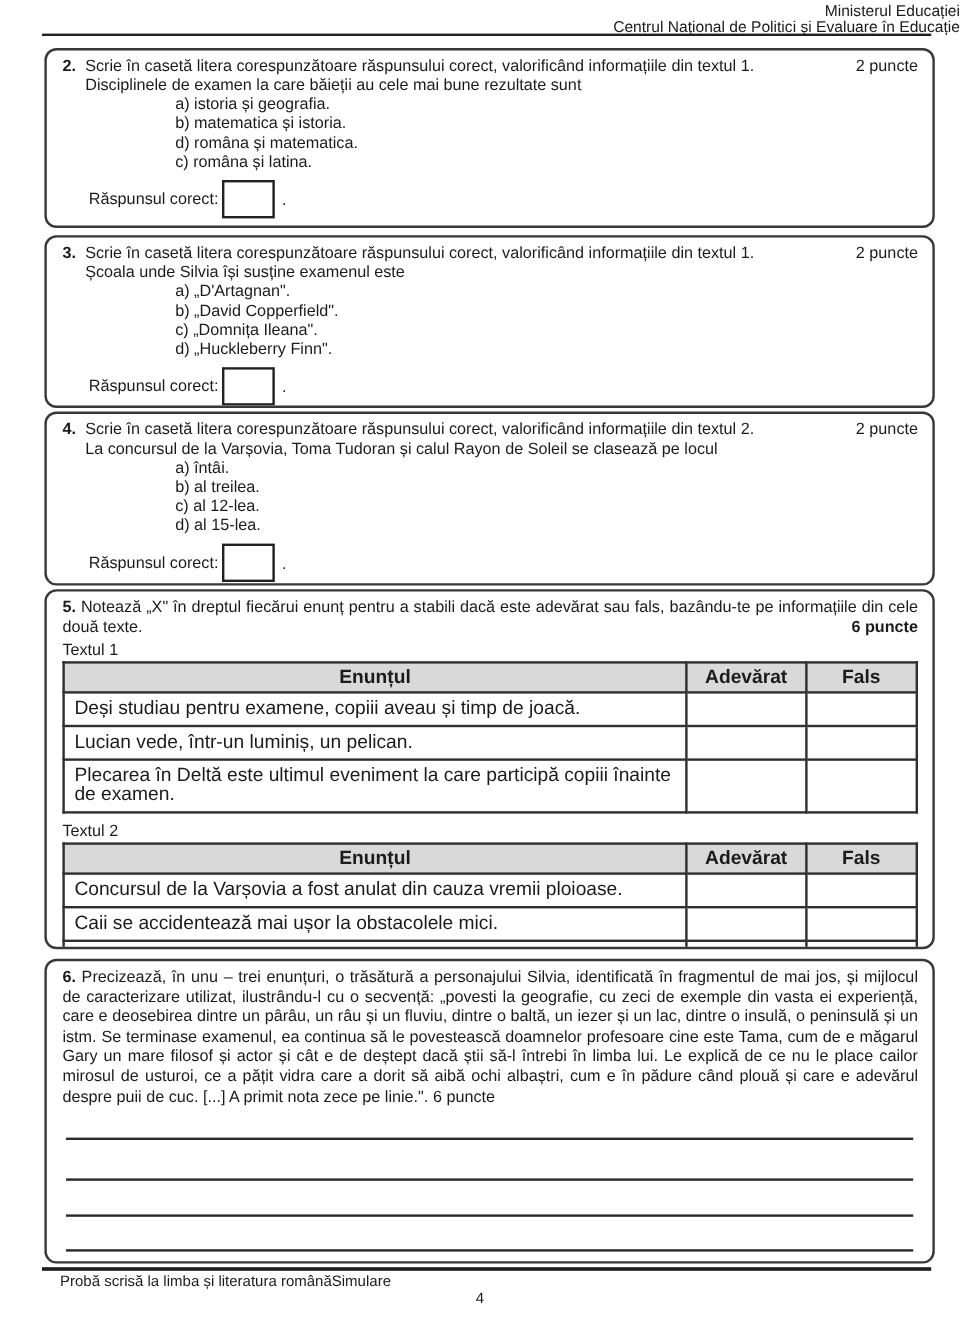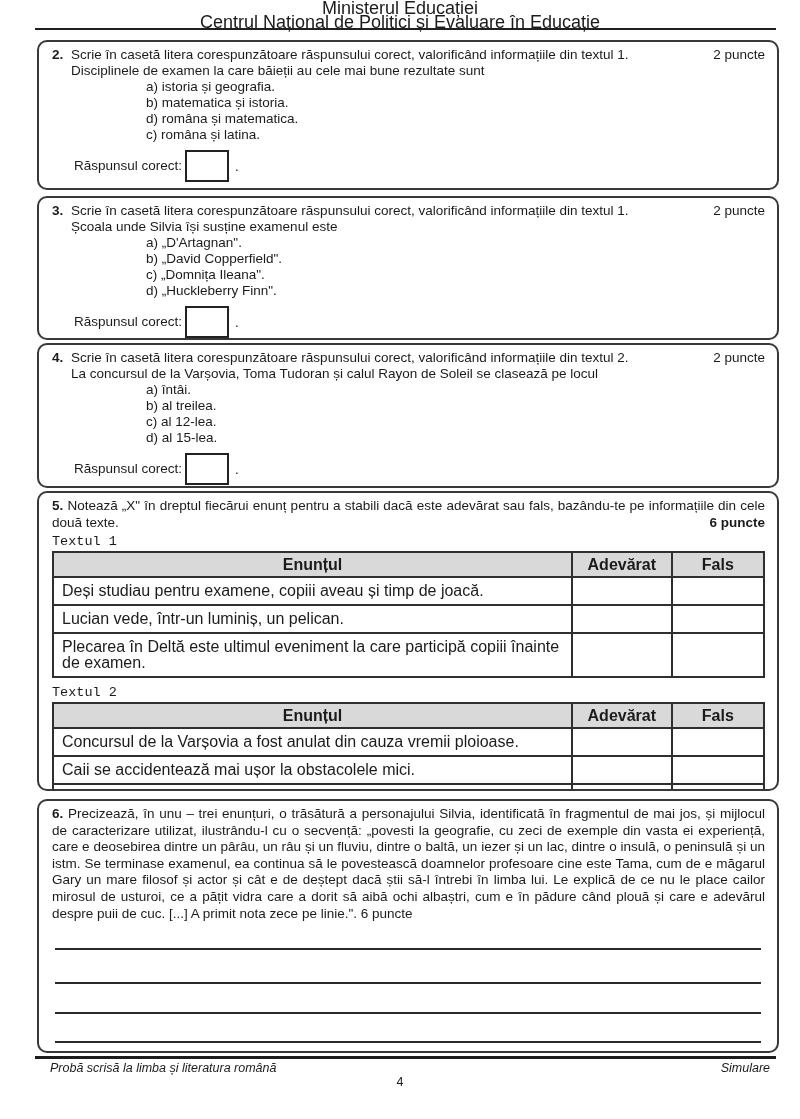--- a/index.html
+++ b/index.html
@@ -1,22 +1,22 @@
 <!DOCTYPE html>
 <html><head>
 <meta charset="utf-8">
 <style>
   html,body { margin:0; padding:0; background:#ffffff; }
   .page {
     position:relative; width:800px; height:1119px; background:#ffffff;
     font-family:"Liberation Sans", sans-serif; color:#1b1b1b; overflow:hidden;
   }
   
-  .hdr { position:absolute; top:2px; left:0; width:100%; text-align:center;
-         font-size:18px; line-height:13.5px; }
+  .hdr { position:absolute; top:2px; left:0; width:100%; text-align:right;
+         font-size:13px; line-height:13.5px; }
   .hdr-rule { position:absolute; top:28px; left:35px; width:741px; height:2px; background:#1f1f1f; }
 
   
   .qbox {
     position:absolute; left:37px; width:742px; box-sizing:border-box;
     border:2px solid #383838; border-radius:10px; background:#fff;
     padding:5px 12px 0 13px; font-size:13.5px; overflow:hidden;
   }
   #q2 { top:40px;  height:150px; }
   #q3 { top:196px; height:144px; }
@@ -34,38 +34,38 @@
   .option { height:16px; }
 
   .answer-row { margin-left:22px; margin-top:7px; display:flex; align-items:center; }
   .answer-label { line-height:16px;text-align:center; }
   .answer-box { width:40px; height:28px; border:2px solid #222; margin-left:3px; flex:none; }
   .answer-suffix { margin-left:6px; }
 
   
   .jpara { position:relative; text-align:justify; line-height:16.5px; }
   .jpara .points-abs { position:absolute; right:0; bottom:0; font-weight:bold; background:#fff; padding-left:10px; }
-  .tlabel { margin-top:2px; line-height:17px;font-family:Liberation Mono, monospace; }
+  .tlabel { margin-top:2px; line-height:17px; }
   table.tf { width:100%; border-collapse:collapse; table-layout:fixed; margin-top:1px; }
   table.tf th, table.tf td { border:2px solid #2f2f2f; font-size:16px; }
   table.tf th { background:#d9d9d9; font-weight:bold; height:21px; padding:1px 4px; }
   table.tf td { padding:5px 8px; line-height:16px; }
   table.tf td.mark { padding:0; }
   .col-st { width:73%; } .col-tr { width:14%; } .col-fa { width:13%; }
   #q5 .gap { height:4px; }
 
   
   .q6-para { position:relative; text-align:justify; line-height:16.6px; }
   .qnum-inline { font-weight:bold; }
   .ans-line { position:absolute; left:16px; right:16px; height:2px; background:#2a2a2a; }
 
   
   .foot-rule { position:absolute; top:1056px; left:35px; width:741px; height:3px; background:#1c1c1c; }
   .foot-row { position:absolute; top:1061px; left:50px; right:30px; display:flex;
-              justify-content:space-between; font-size:12.5px; line-height:14px;font-style:italic; }
+              justify-content:flex-start; font-size:12.5px; line-height:14px; }
   .page-num { position:absolute; top:1075px; left:0; width:100%; text-align:center; font-size:12.5px; }
 </style>
 </head>
 <body>
 
 <div class="page">
 
   <div class="hdr">
     <div>Ministerul Educației</div>
     <div>Centrul Național de Politici și Evaluare în Educație</div>

